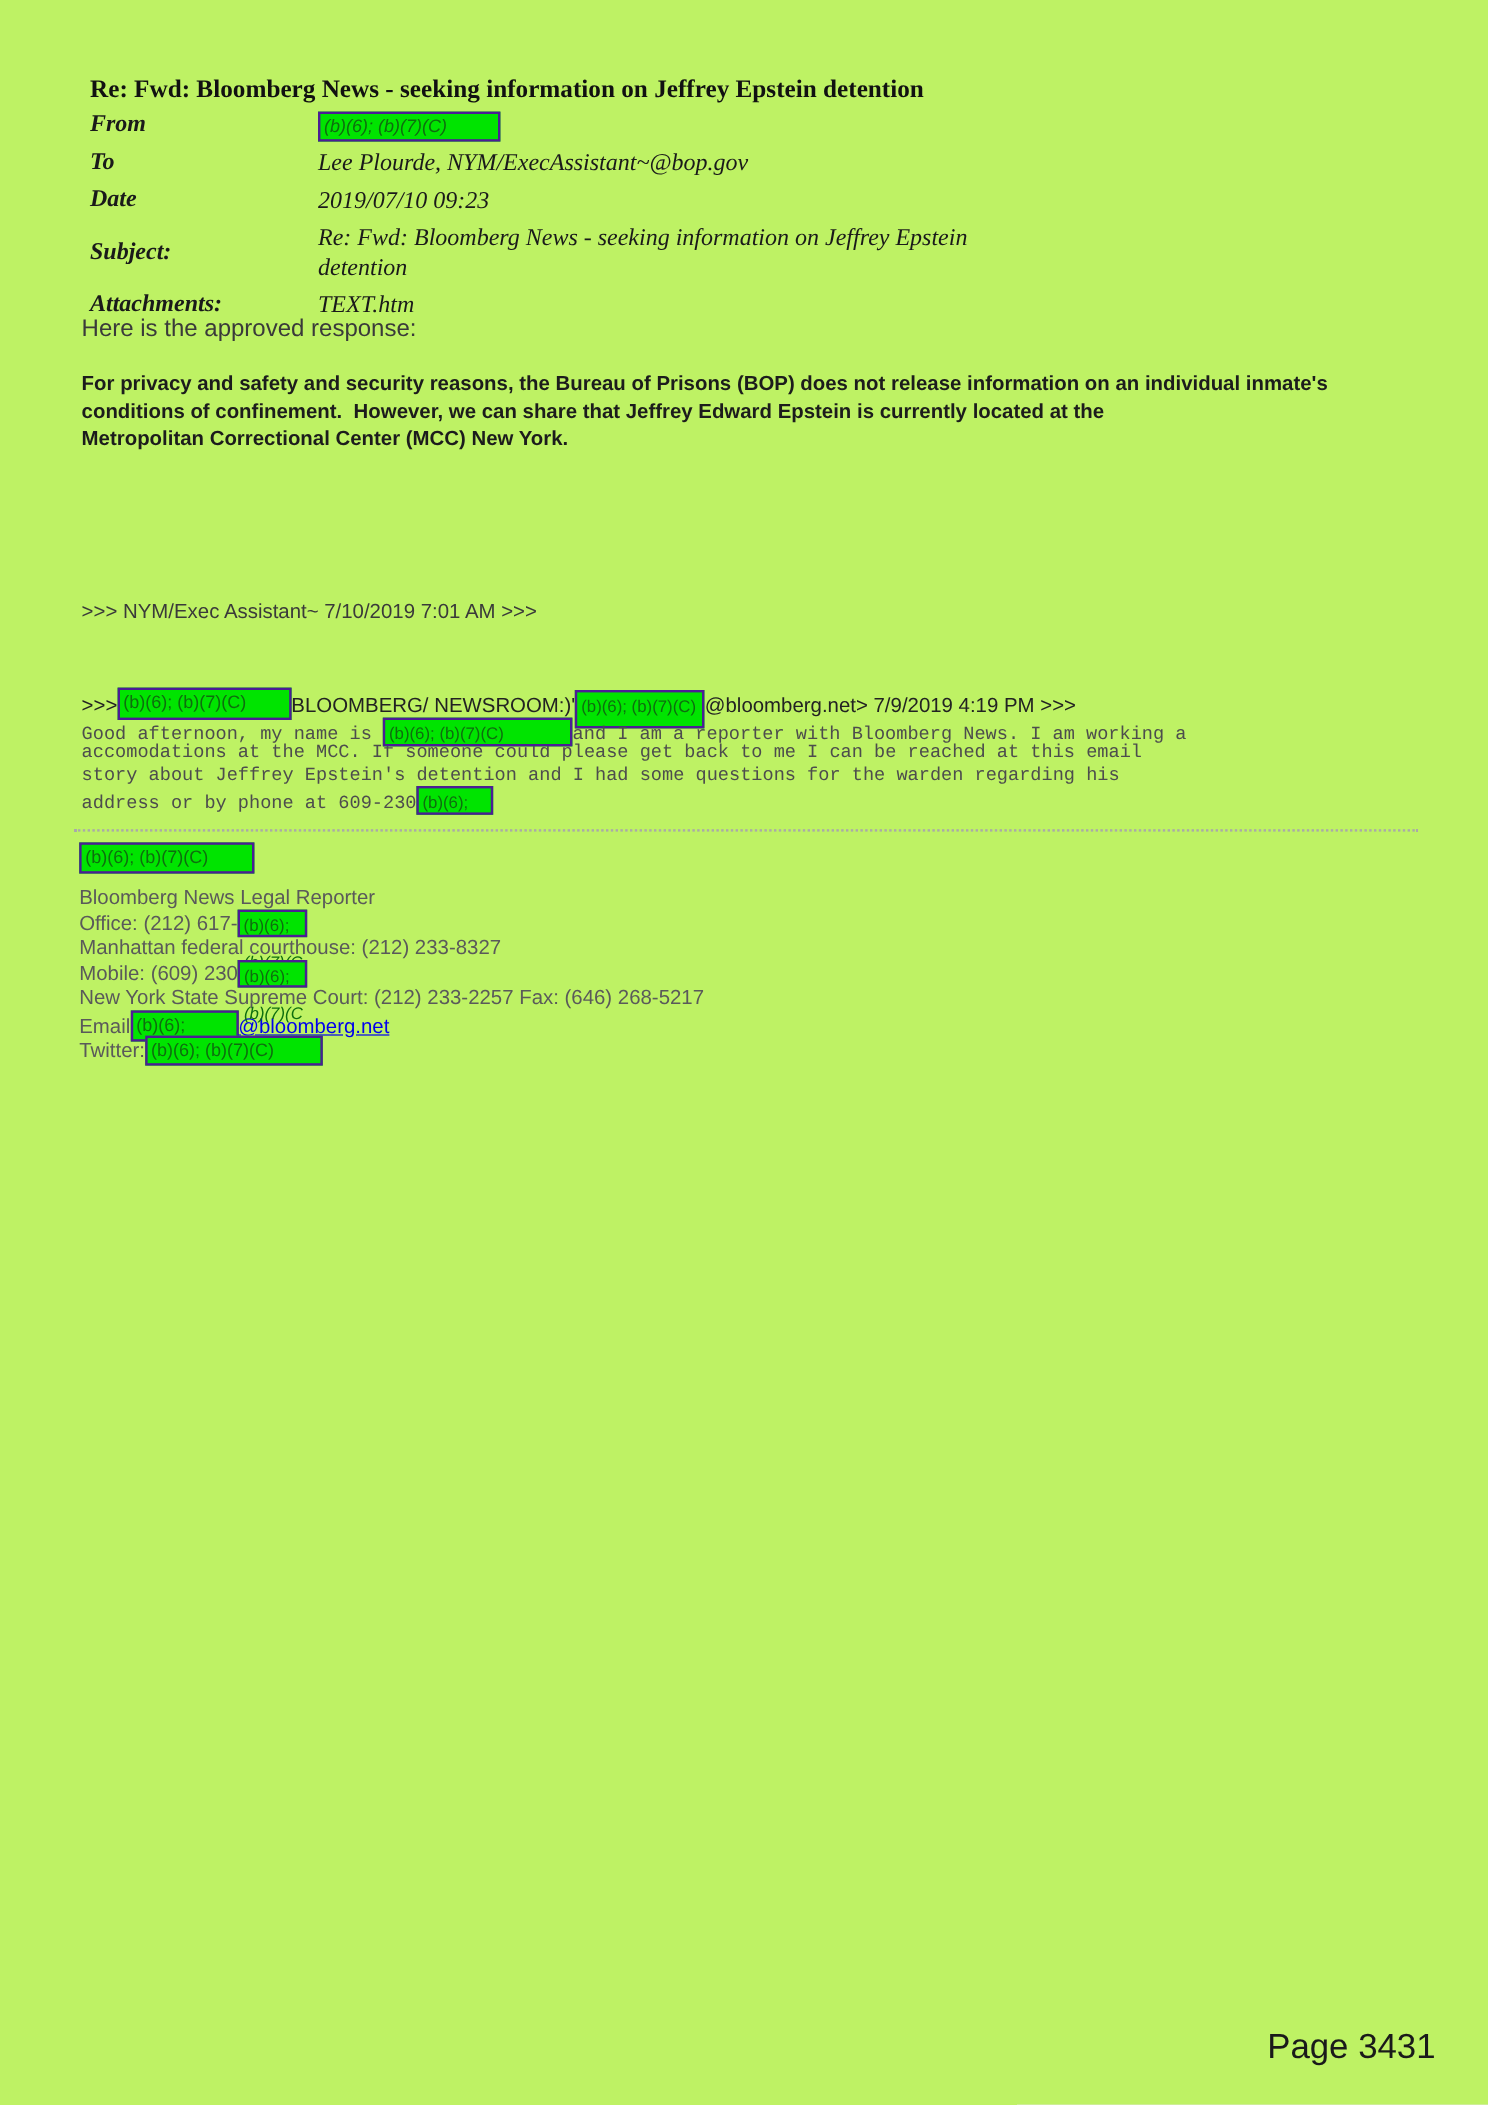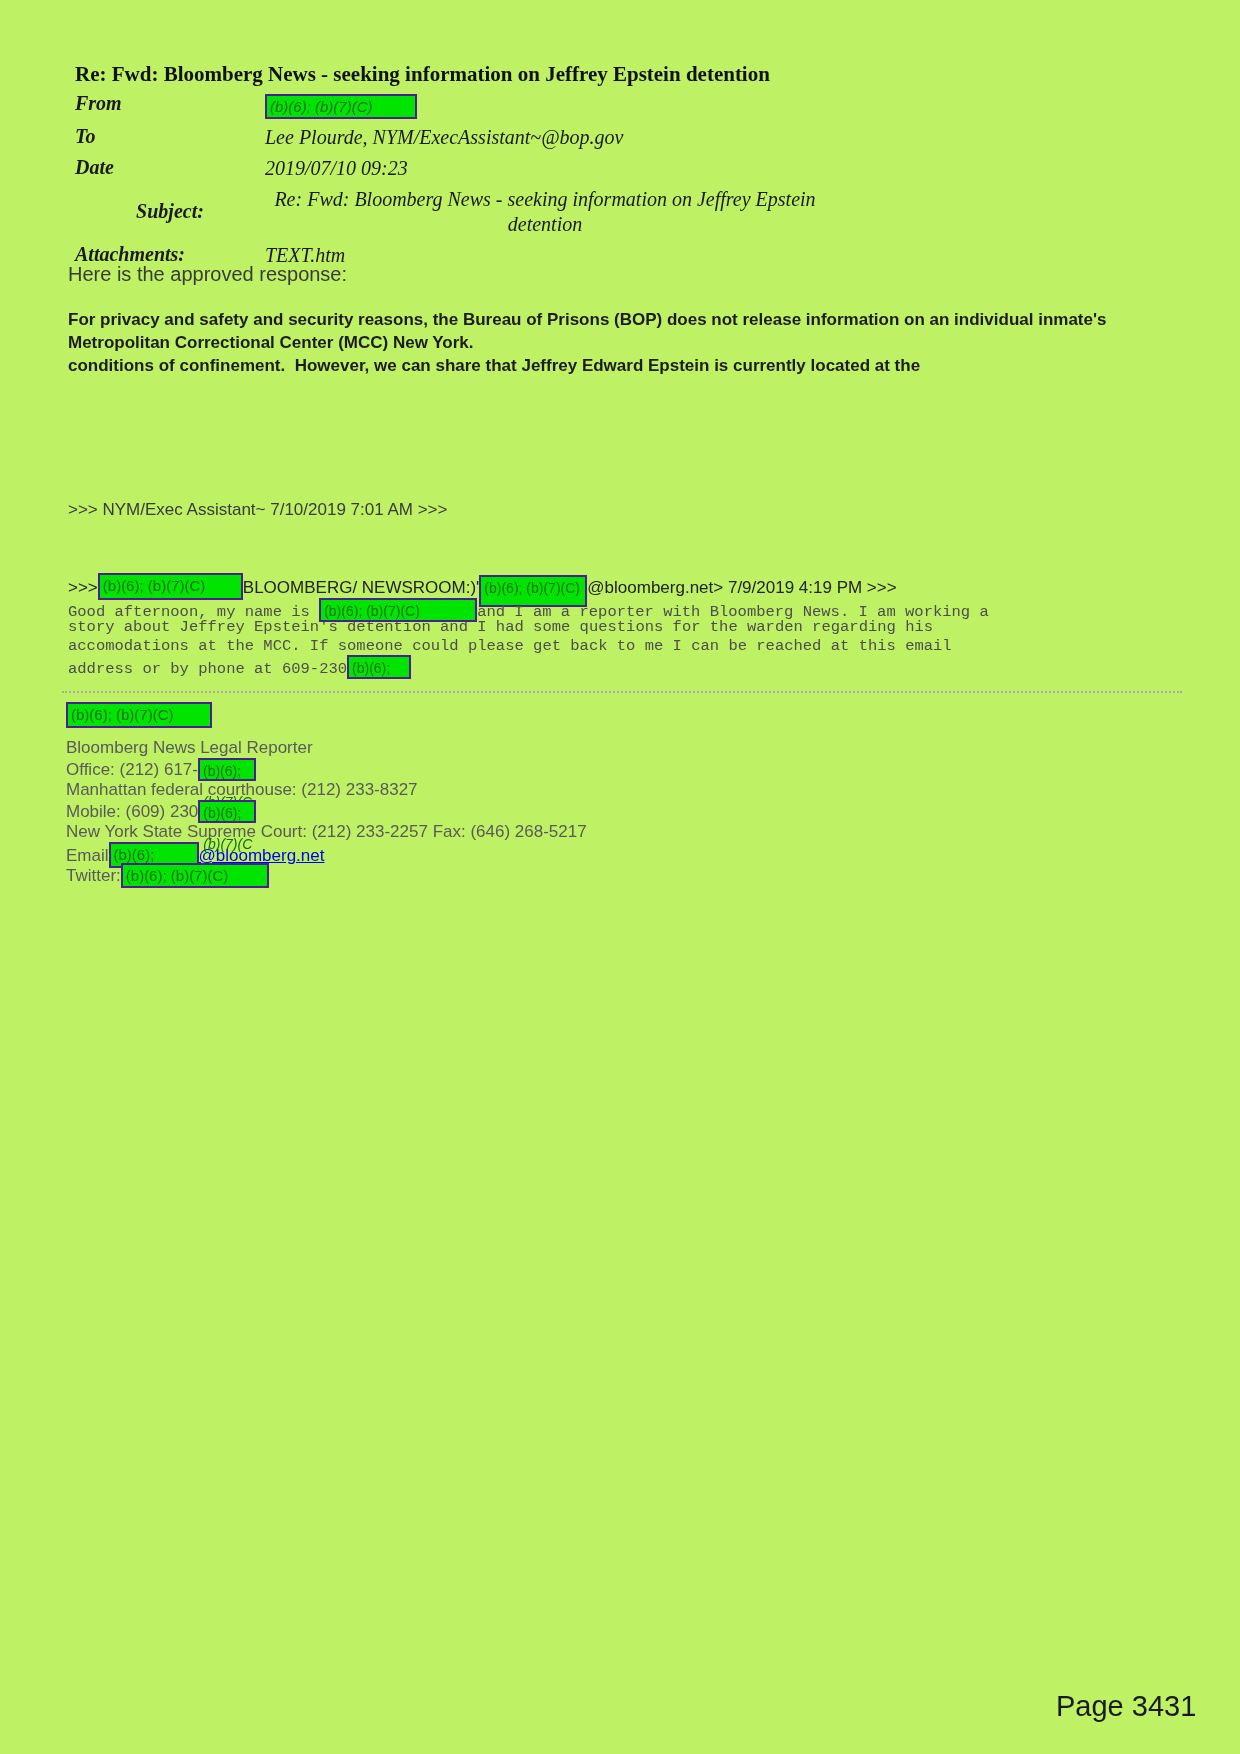--- a/index.html
+++ b/index.html
@@ -11,21 +11,21 @@
   }
   
   .doc-title{
     position:absolute;left:75px;top:62px;
     font-family:"Liberation Serif",serif;font-weight:bold;font-size:21px;color:#111;
     white-space:pre;
   }
   .meta{position:absolute;left:75px;top:92px;width:900px;
     font-family:"Liberation Serif",serif;font-size:20px;color:#1a1a1a;font-style:italic;}
   .meta-row{display:flex;margin-bottom:6px;align-items:flex-start;}
-  .meta-row.center{align-items:center;text-align:center;}
+  .meta-row.center{align-items:center;}
   .meta-label{width:190px;flex:0 0 190px;font-weight:bold;}
   .meta-value{width:560px;line-height:25px;}
   
   .redact{
     display:inline-block;box-sizing:border-box;
     background:#00e400;border:2px solid #4c1d95;color:#0e6e0e;
     font-family:"Liberation Sans",sans-serif;font-size:15px;line-height:20px;
     padding:1px 3px 0 3px;white-space:nowrap;overflow:hidden;
     vertical-align:middle;
   }
@@ -94,32 +94,32 @@
     <div class="meta-row">
       <div class="meta-label">Attachments:</div>
       <div class="meta-value">TEXT.htm</div>
     </div>
   </div>
 
   <div class="intro">Here is the approved response:</div>
 
   <div class="approved">
     <div>For privacy and safety and security reasons, the Bureau of Prisons (BOP) does not release information on an individual inmate's</div>
+    <div>conditions of confinement.  However, we can share that Jeffrey Edward Epstein is currently located at the</div>
     <div>Metropolitan Correctional Center (MCC) New York.</div>
-    <div>conditions of confinement.  However, we can share that Jeffrey Edward Epstein is currently located at the</div>
   </div>
 
   <div class="quote1">&gt;&gt;&gt; NYM/Exec Assistant~ 7/10/2019 7:01 AM &gt;&gt;&gt;</div>
 
   <div class="quote2"><span>&gt;&gt;&gt;</span><span class="redact rb-q1">(b)(6); (b)(7)(C)</span><span>BLOOMBERG/ NEWSROOM:)'</span><span class="redact rb-q2">(b)(6); (b)(7)(C)</span><span>@bloomberg.net&gt; 7/9/2019 4:19 PM &gt;&gt;&gt;</span></div>
 
   <div class="mono">
     <div><span>Good afternoon, my name is </span><span class="redact rb-msg1">(b)(6); (b)(7)(C)</span><span>and I am a reporter with Bloomberg News. I am working a</span></div>
+    <div><span>accomodations at the MCC. If someone could please get back to me I can be reached at this email</span></div>
     <div><span>story about Jeffrey Epstein's detention and I had some questions for the warden regarding his</span></div>
-    <div><span>accomodations at the MCC. If someone could please get back to me I can be reached at this email</span></div>
     <div><span>address or by phone at 609-230</span><span class="redact rb-msg4">(b)(6);</span></div>
   </div>
 
   <div class="dotted-sep"></div>
 
   <div class="sig">
     <span class="redact rb-name">(b)(6); (b)(7)(C)</span>
     <div class="sig-line">Bloomberg News Legal Reporter</div>
     <div class="sig-line"><span>Office: (212) 617-</span><span class="redact-wrap"><span class="redact rb-small">(b)(6);</span><span class="spill">(b)(7)(C</span></span></div>
     <div class="sig-line">Manhattan federal courthouse: (212) 233-8327</div>

